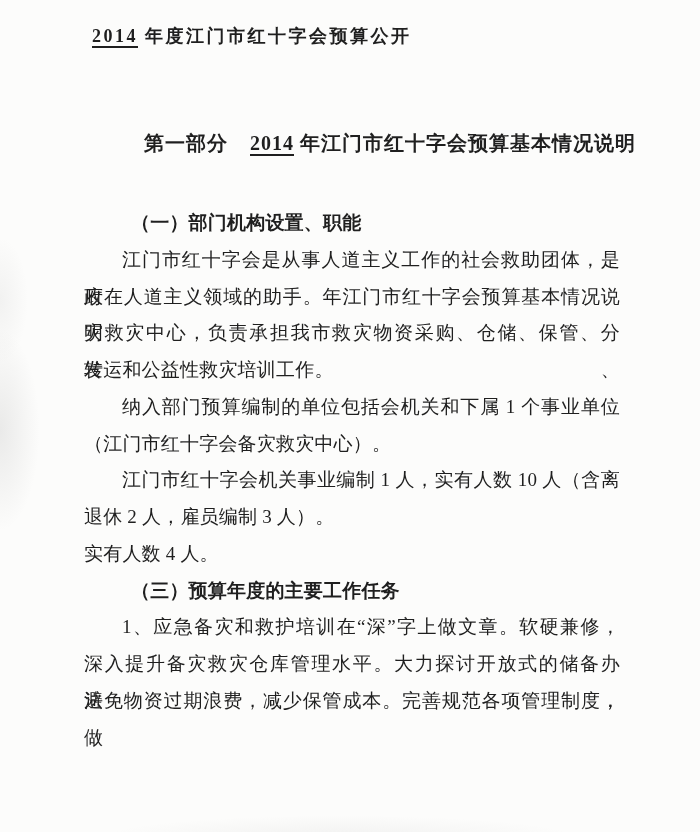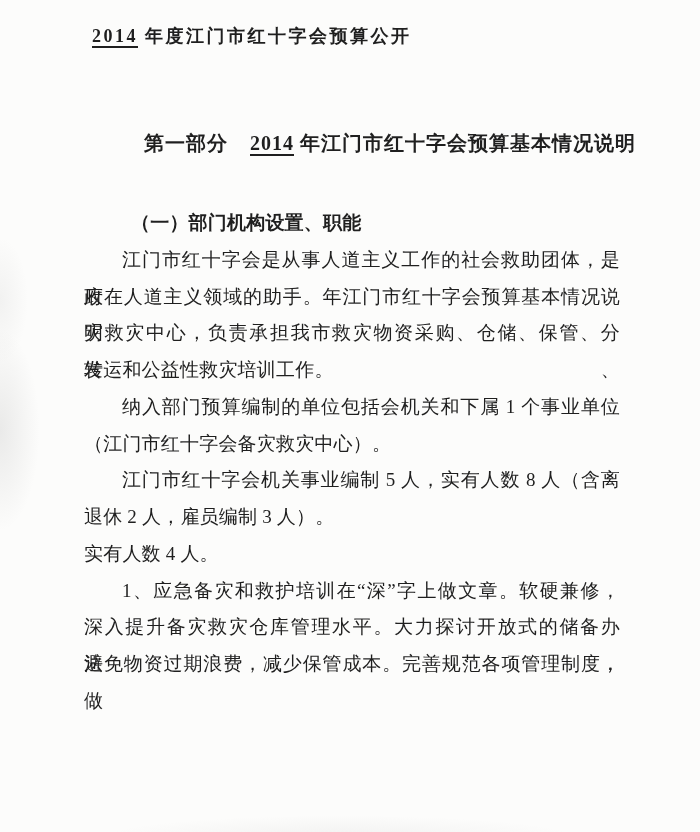--- a/index.html
+++ b/index.html
@@ -96,21 +96,22 @@
   </h1>
 
   <div class="content">
       <div class="h-minor">（一）部门机构设置、职能</div>
       <div class="bline indent just">江门市红十字会是从事人道主义工作的社会救助团体，是政</div>
       <div class="bline just">府在人道主义领域的助手。年江门市红十字会预算基本情况说明</div>
       <div class="bline just">灾救灾中心，负责承担我市救灾物资采购、仓储、保管、分发、</div>
       <div class="bline">转运和公益性救灾培训工作。</div>
       <div class="bline indent just">纳入部门预算编制的单位包括会机关和下属 1 个事业单位</div>
       <div class="bline">（江门市红十字会备灾救灾中心）。</div>
-      <div class="bline indent just">江门市红十字会机关事业编制 5 人，实有人数 8 人（含离</div>
+      <div class="bline indent just">江门市红十字会机关事业编制 1 人，实有人数 10 人（含离</div>
       <div class="bline">退休 2 人，雇员编制 3 人）。</div>
       <div class="bline">实有人数 4 人。</div>
+      <div class="h-minor">（三）预算年度的主要工作任务</div>
       <div class="bline indent just">1、应急备灾和救护培训在“深”字上做文章。软硬兼修，</div>
       <div class="bline just">深入提升备灾救灾仓库管理水平。大力探讨开放式的储备办法，</div>
       <div class="bline just">避免物资过期浪费，减少保管成本。完善规范各项管理制度，做</div>
     </div>
 
 </div>
 
 </body></html>

